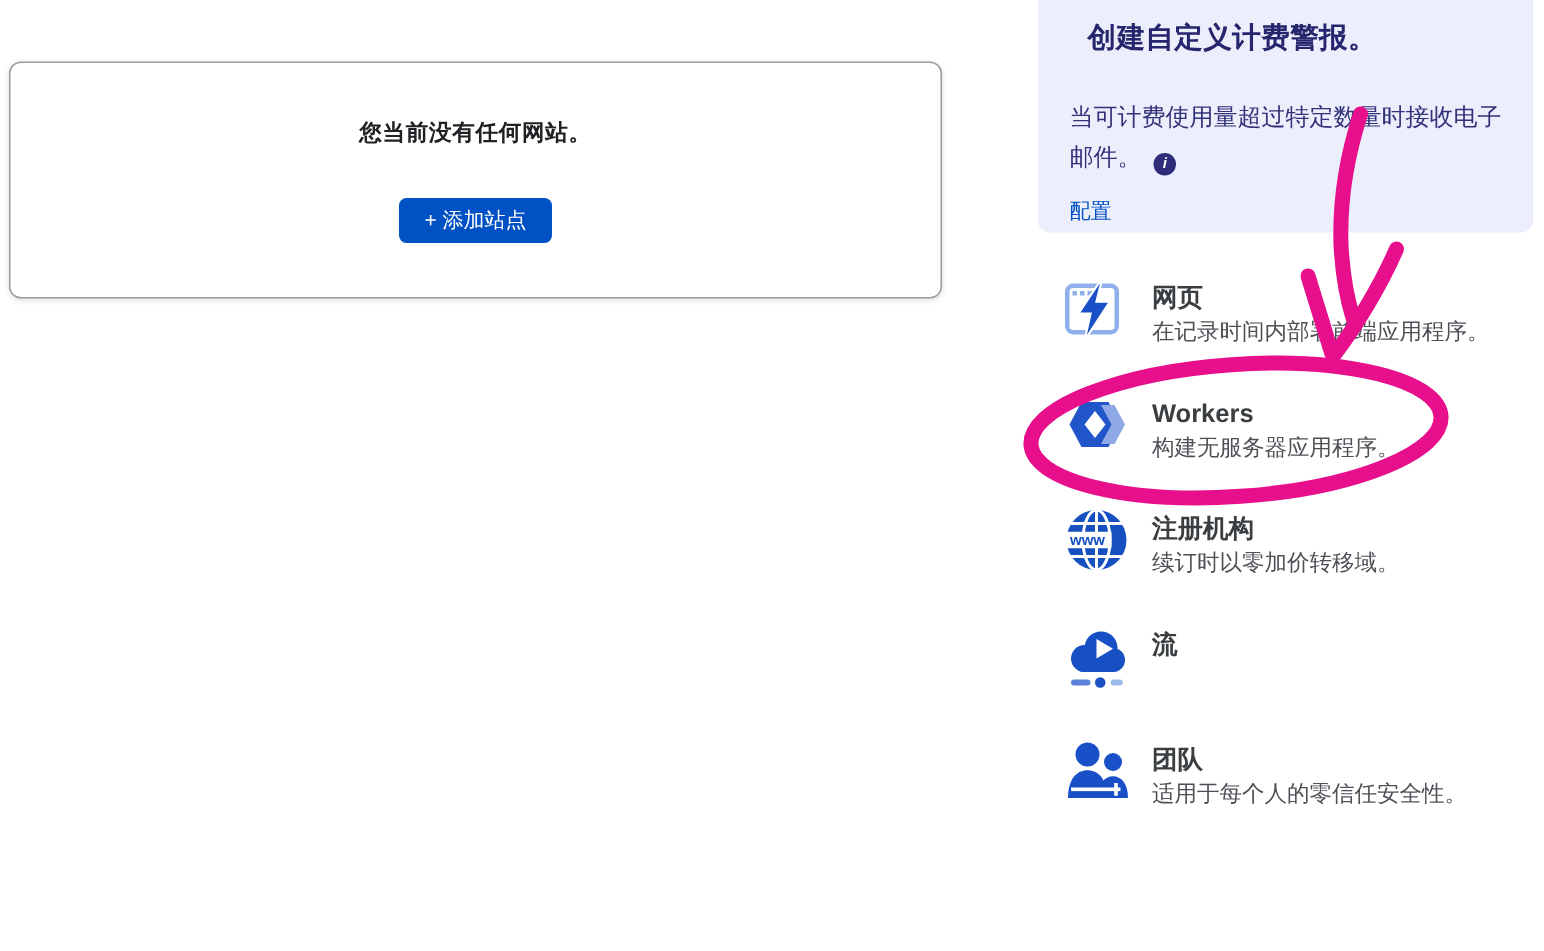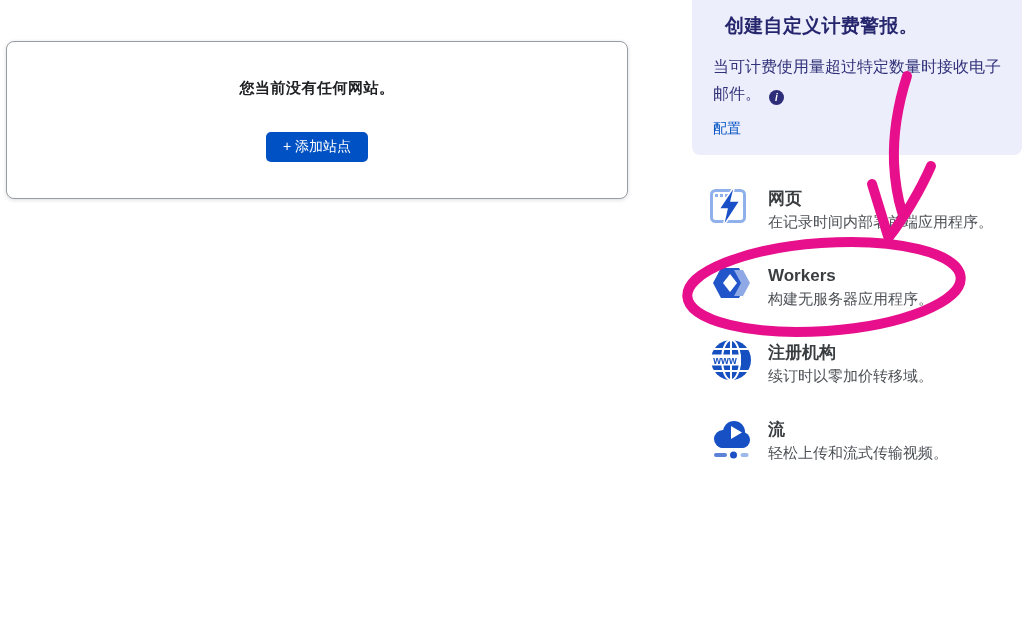--- a/index.html
+++ b/index.html
@@ -32,21 +32,21 @@
 
   .billing-card{
     background:#edeefb;border-radius:0 0 8px 8px;
     width:330px;box-sizing:border-box;height:155px;
     padding:1px 20px 0 21px;
   }
   .billing-title{
     margin:12px;font-size:19px;line-height:26px;font-weight:700;color:#26266e;letter-spacing:.3px;
   }
   .billing-desc{
-    margin:14px 0 0 0;font-size:16px;line-height:27px;color:#32327a;width:289px;
+    margin:26px 0 0 0;font-size:16px;line-height:27px;color:#32327a;width:289px;
   }
   .info-dot{
     display:inline-flex;align-items:center;justify-content:center;
     width:15px;height:15px;border-radius:50%;background:#2d2d7a;color:#ffffff;
     font-size:10px;font-weight:700;font-style:italic;margin-left:8px;vertical-align:-2px;
     cursor:pointer;
   }
   .billing-link{
     display:inline-block;margin-top:13px;color:#0051c3;font-size:14px;text-decoration:none;cursor:pointer;
   }
@@ -138,24 +138,37 @@
       <circle cx="25" cy="17" r="11" fill="#174fc4"></circle>
       <circle cx="33" cy="25" r="8" fill="#174fc4"></circle>
       <rect x="8" y="22" width="30" height="11" rx="5" fill="#174fc4"></rect>
       <path d="M22 11 L33 17.5 L22 24 Z" fill="#ffffff"></path>
       <rect x="5" y="38" width="13" height="4" rx="2" fill="#5b82d8"></rect>
       <circle cx="24.5" cy="40" r="3.5" fill="#1c50c4"></circle>
       <rect x="31.5" y="38" width="8" height="4" rx="2" fill="#9db8ea"></rect>
     </svg>
     <div class="p-text">
       <h4 class="p-title">流</h4>
-      <p class="p-desc">轻松上传和流式传输视频。</p>
     </div>
   </div>
 
+  <div class="product" style="top:492px">
+    <svg class="p-icon" viewBox="0 0 44 44">
+      <circle cx="16" cy="11" r="8" fill="#1950c8"></circle>
+      <path d="M3 40 C3 27 9 21.5 16 21.5 C23 21.5 29 27 29 40 Z" fill="#1950c8"></path>
+      <circle cx="33" cy="16" r="6" fill="#1950c8"></circle>
+      <path d="M23 40 C23 30.5 27.5 25.5 33 25.5 C38.5 25.5 43 30.5 43 40 Z" fill="#1950c8"></path>
+      <rect x="5" y="33" width="33" height="2.4" fill="#ffffff"></rect>
+      <rect x="33.8" y="30" width="2.4" height="8.5" fill="#ffffff"></rect>
+    </svg>
+    <div class="p-text">
+      <h4 class="p-title">团队</h4>
+      <p class="p-desc">适用于每个人的零信任安全性。</p>
+    </div>
+  </div>
 
 
 </aside>
 
 <svg class="annotation" viewBox="0 0 1029 634">
   <g fill="none" stroke="#e70f8c" stroke-linecap="round" stroke-linejoin="round">
 
     <path d="M 907 76 C 898 104 893 134 894 163 C 895 183 898 199 902 212" stroke-width="10"></path>
 
     <path d="M 872 184 L 888 236" stroke-width="10"></path>

